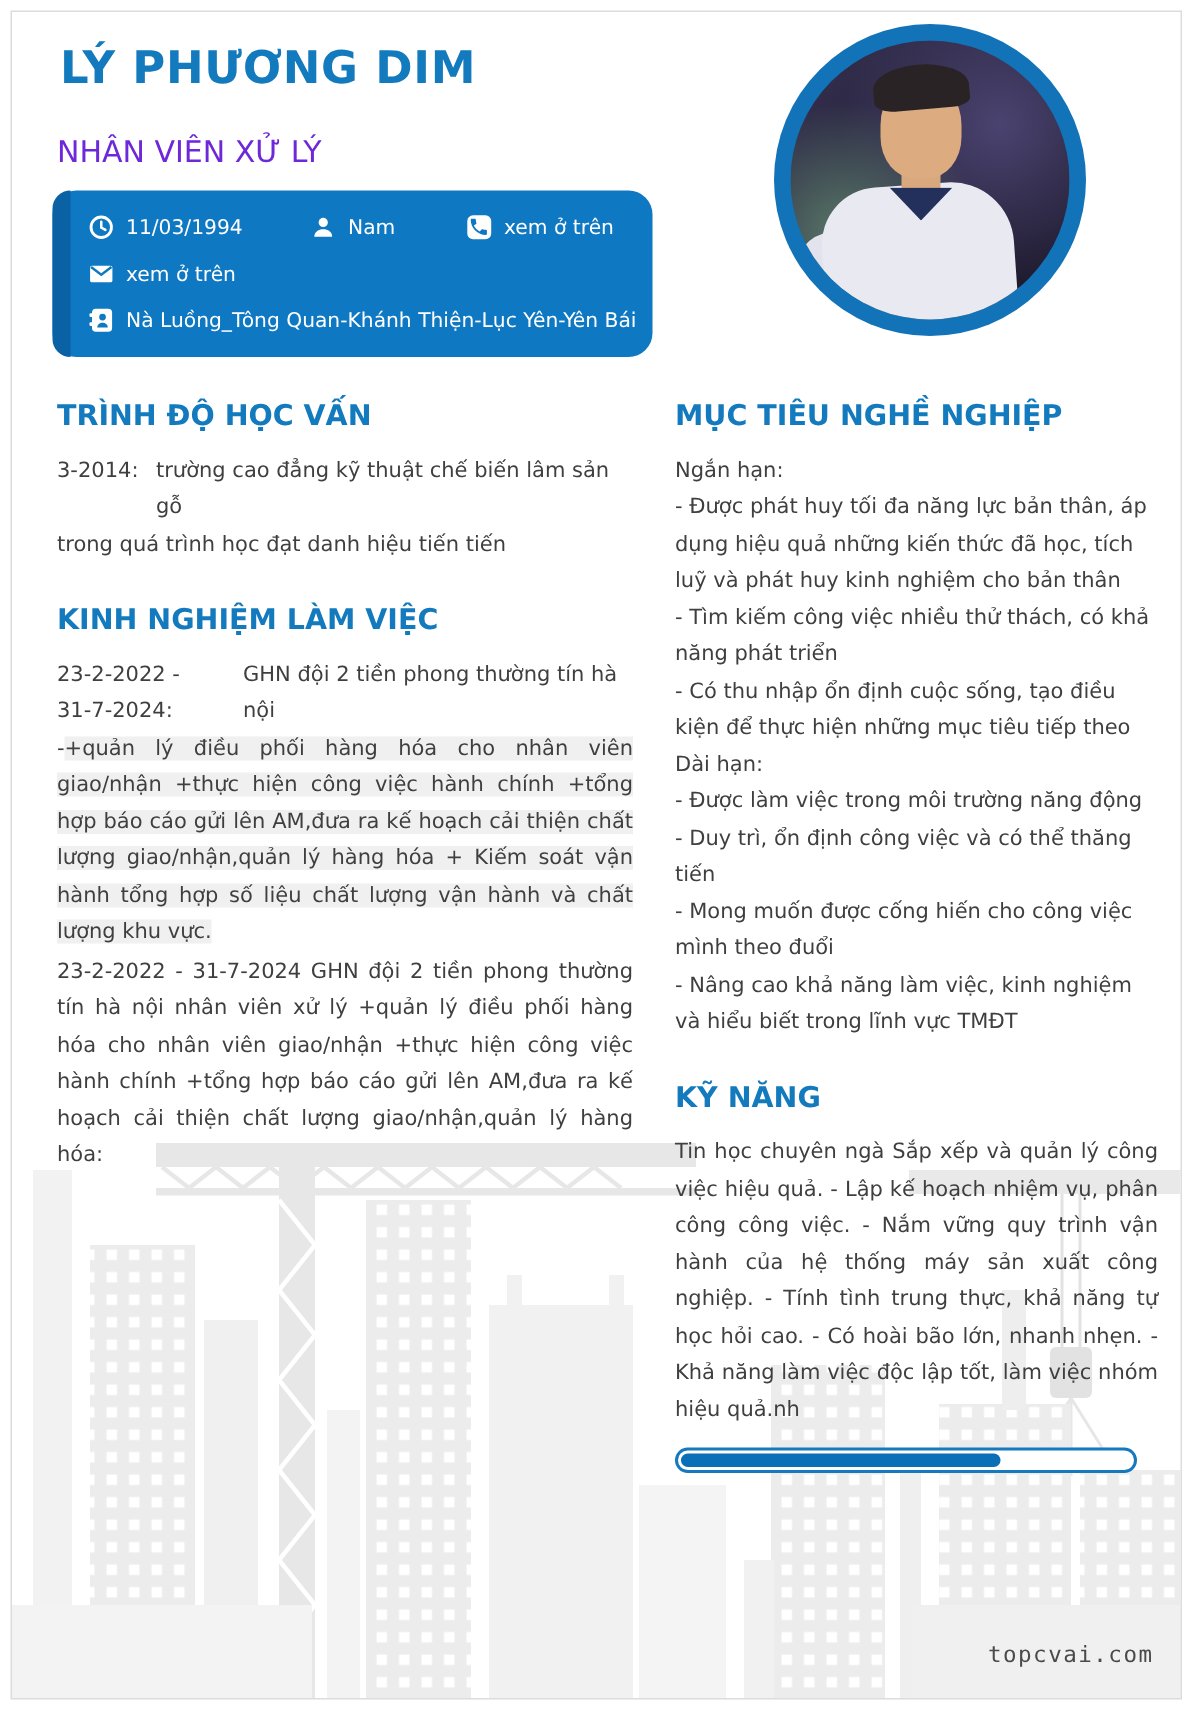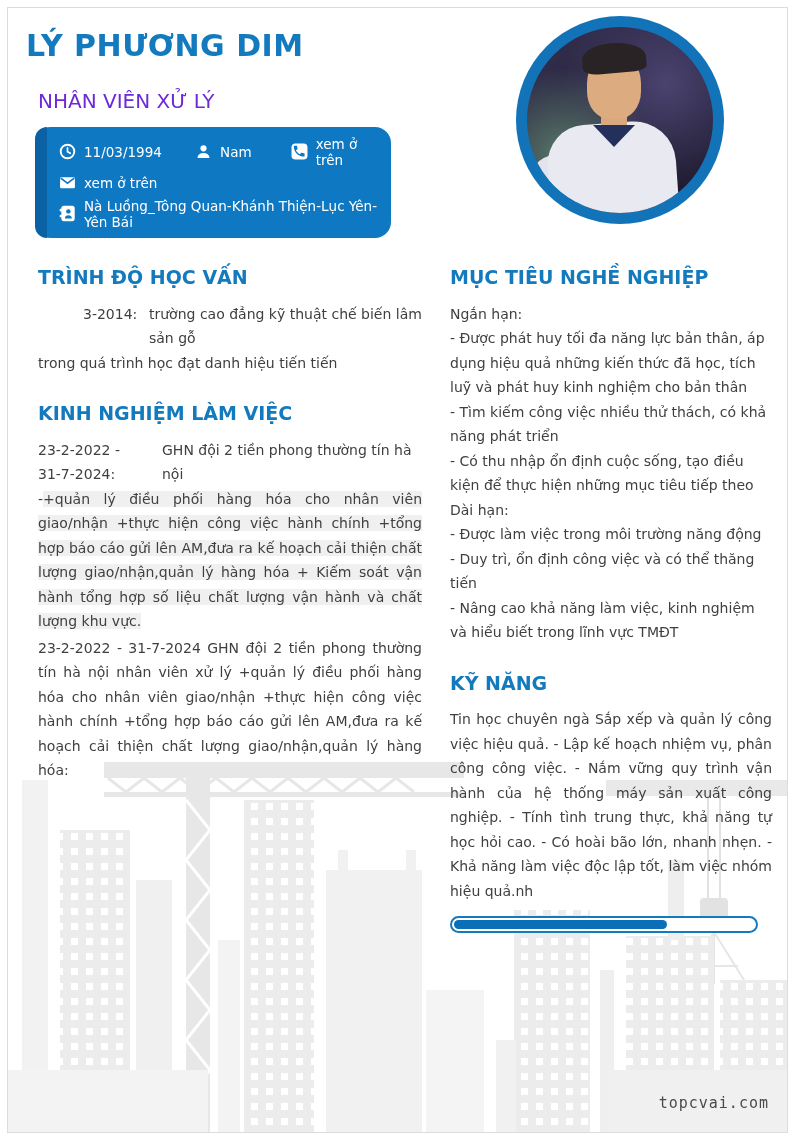--- a/index.html
+++ b/index.html
@@ -2,24 +2,24 @@
 <html><head>
 <meta charset="utf-8">
 <style>
   * { margin:0; padding:0; box-sizing:border-box; }
   html,body { background:#fff; }
   body { font-family:"DejaVu Sans","Liberation Sans",sans-serif; }
   .page { position:relative; width:795px; height:1140px; background:#fff; overflow:hidden; }
   .frame { position:absolute; inset:7px; border:1px solid #dcdcdc; pointer-events:none; z-index:6; }
 
   
-  .name { position:absolute; left:26px; top:28px; font-size:30px; font-weight:bold; color:#137abe; letter-spacing:.5px; }
+  .name { position:absolute; left:40px; top:28px; font-size:30px; font-weight:bold; color:#137abe; letter-spacing:.5px; }
   .subtitle { position:absolute; left:38px; top:89px; font-size:20px; color:#6d28d9; }
 
-  .info-box { position:absolute; left:35px; top:127px; width:356px; height:111px; background:#0e78c2; border-radius:16px; z-index:3; }
+  .info-box { position:absolute; left:35px; top:127px; width:400px; height:111px; background:#0e78c2; border-radius:16px; z-index:3; }
   .info-accent { position:absolute; left:0; top:0; bottom:0; width:12px; background:#0a61a4; border-radius:16px 0 0 16px; }
   .info-rows { position:absolute; left:24px; right:10px; top:9px; color:#fff; font-size:13.5px; }
   .info-row { display:flex; align-items:center; height:31px; }
   .info-cell { display:flex; align-items:center; gap:8px; }
   .cell-dob { width:148px; } .cell-gender { width:104px; }
   .ic { width:17px; height:17px; flex:0 0 auto; display:block; }
 
   .photo-ring { position:absolute; left:516px; top:16px; width:208px; height:208px; border-radius:50%; background:#1273b9; z-index:4; }
   .photo { position:absolute; inset:11px; border-radius:50%; overflow:hidden;
            background:radial-gradient(circle at 20% 70%, #5a7a6a 0%, rgba(90,122,106,0) 45%),
@@ -32,21 +32,21 @@
   .ph-hair  { position:absolute; left:55px; top:16px; width:64px; height:30px; background:#2a2326; border-radius:50% 55% 20% 25%; transform:rotate(-5deg); }
   .ph-collar{ position:absolute; left:66px; top:98px; width:42px; height:22px; background:#23305c; clip-path:polygon(0 0,100% 0,50% 100%); }
 
   
   .col { position:absolute; top:265px; color:#3f3f3f; font-size:14px; line-height:24.5px; }
   .col-left  { left:38px;  width:384px; }
   .col-right { left:450px; width:322px; }
   .sec-heading { font-size:19px; font-weight:bold; color:#137abe; margin-bottom:12px; }
   .section { margin-bottom:26px; }
 
-  .edu-row { display:flex;margin-left:45px; }
+  .edu-row { display:flex; }
   .edu-period { width:66px; flex:0 0 auto; }
   .exp-head { display:flex;gap:20px; }
   .exp-period { width:104px; flex:0 0 auto; padding-right:6px; }
   .exp-company { flex:1; }
   .just { text-align:justify; }
   .hl { background:#f0f0f0; }
   .exp-desc2 { margin-top:2px; }
 
   .obj-line { }
   .skills-text { text-align:justify; }
@@ -192,20 +192,21 @@
   <div class="col col-right">
     <div class="section">
       <div class="sec-heading">MỤC TIÊU NGHỀ NGHIỆP</div>
       <div>Ngắn hạn:</div>
       <div class="obj-line">- Được phát huy tối đa năng lực bản thân, áp dụng hiệu quả những kiến thức đã học, tích luỹ và phát huy kinh nghiệm cho bản thân</div>
       <div class="obj-line">- Tìm kiếm công việc nhiều thử thách, có khả năng phát triển</div>
       <div class="obj-line">- Có thu nhập ổn định cuộc sống, tạo điều kiện để thực hiện những mục tiêu tiếp theo</div>
       <div>Dài hạn:</div>
       <div class="obj-line">- Được làm việc trong môi trường năng động</div>
       <div class="obj-line">- Duy trì, ổn định công việc và có thể thăng tiến</div>
+      <div class="obj-line">- Mong muốn được cống hiến cho công việc mình theo đuổi</div>
       <div class="obj-line">- Nâng cao khả năng làm việc, kinh nghiệm và hiểu biết trong lĩnh vực TMĐT</div>
     </div>
 
     <div class="section">
       <div class="sec-heading">KỸ NĂNG</div>
       <div class="skills-text">Tin học chuyên ngà Sắp xếp và quản lý công việc hiệu quả. - Lập kế hoạch nhiệm vụ, phân công công việc. - Nắm vững quy trình vận hành của hệ thống máy sản xuất công nghiệp. - Tính tình trung thực, khả năng tự học hỏi cao. - Có hoài bão lớn, nhanh nhẹn. - Khả năng làm việc độc lập tốt, làm việc nhóm hiệu quả.nh</div>
       <div class="skill-bar">
         <div class="skill-fill" style="width: 70%;"></div>
       </div>
     </div>

